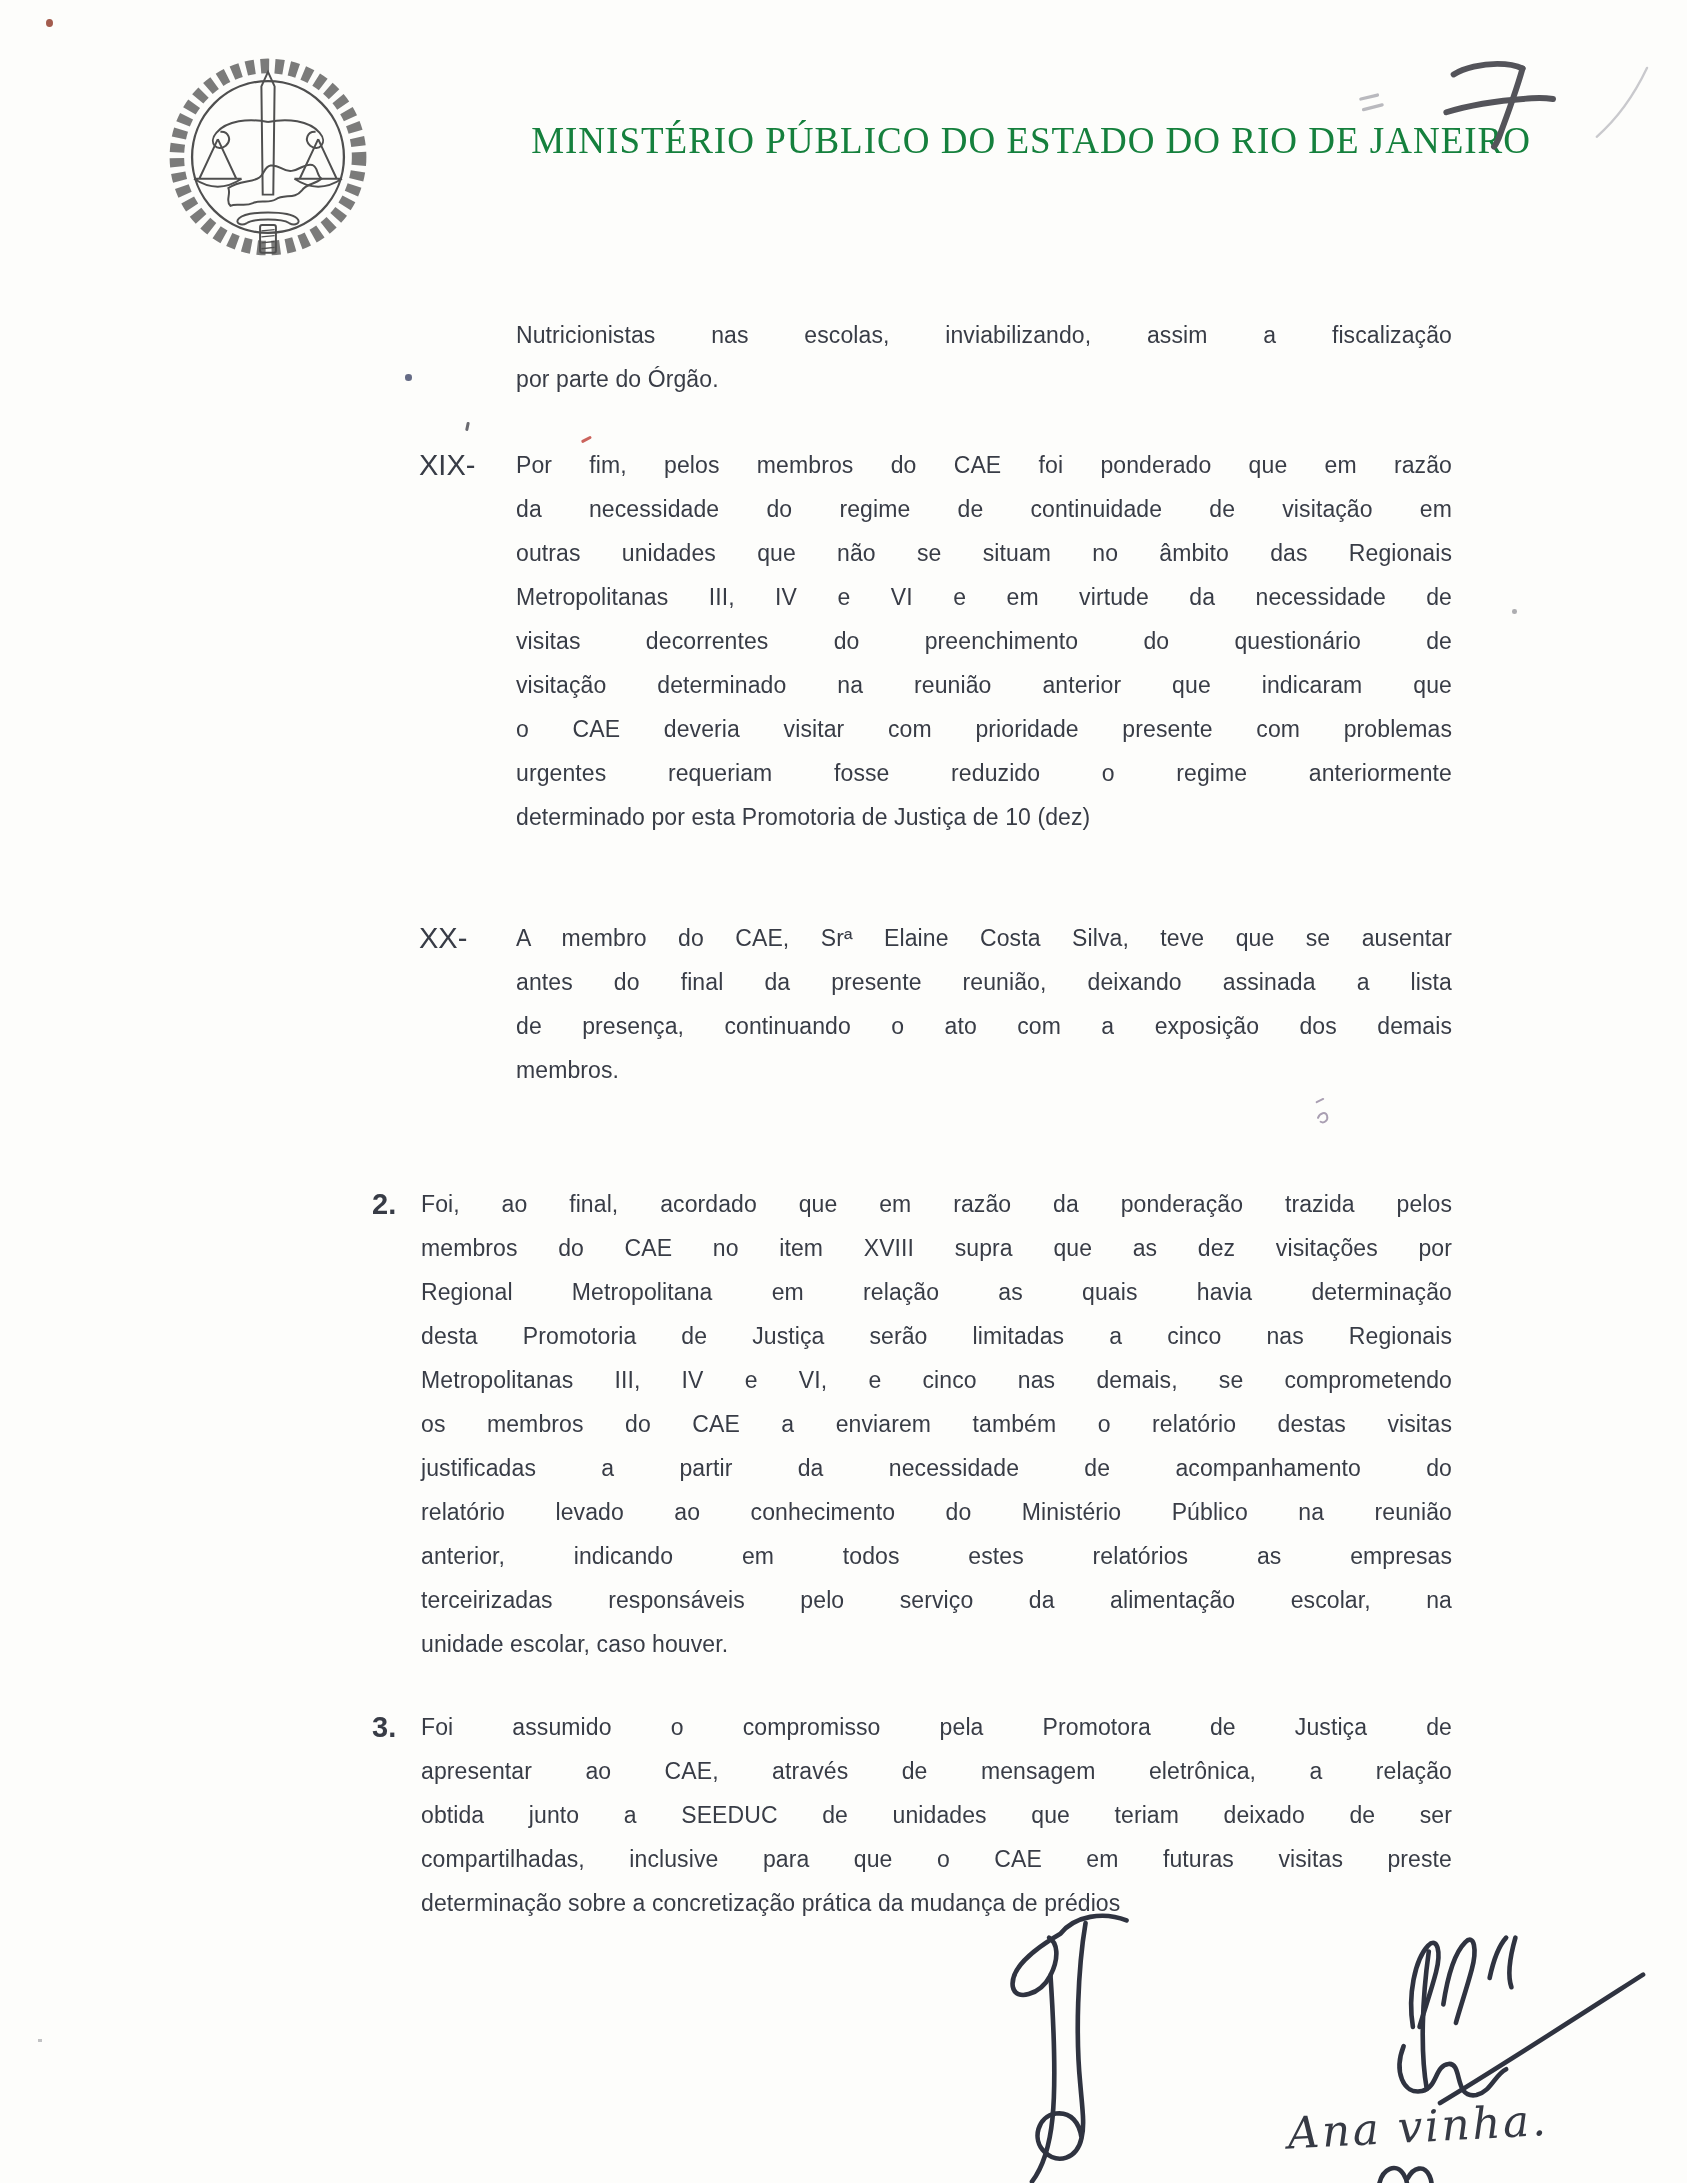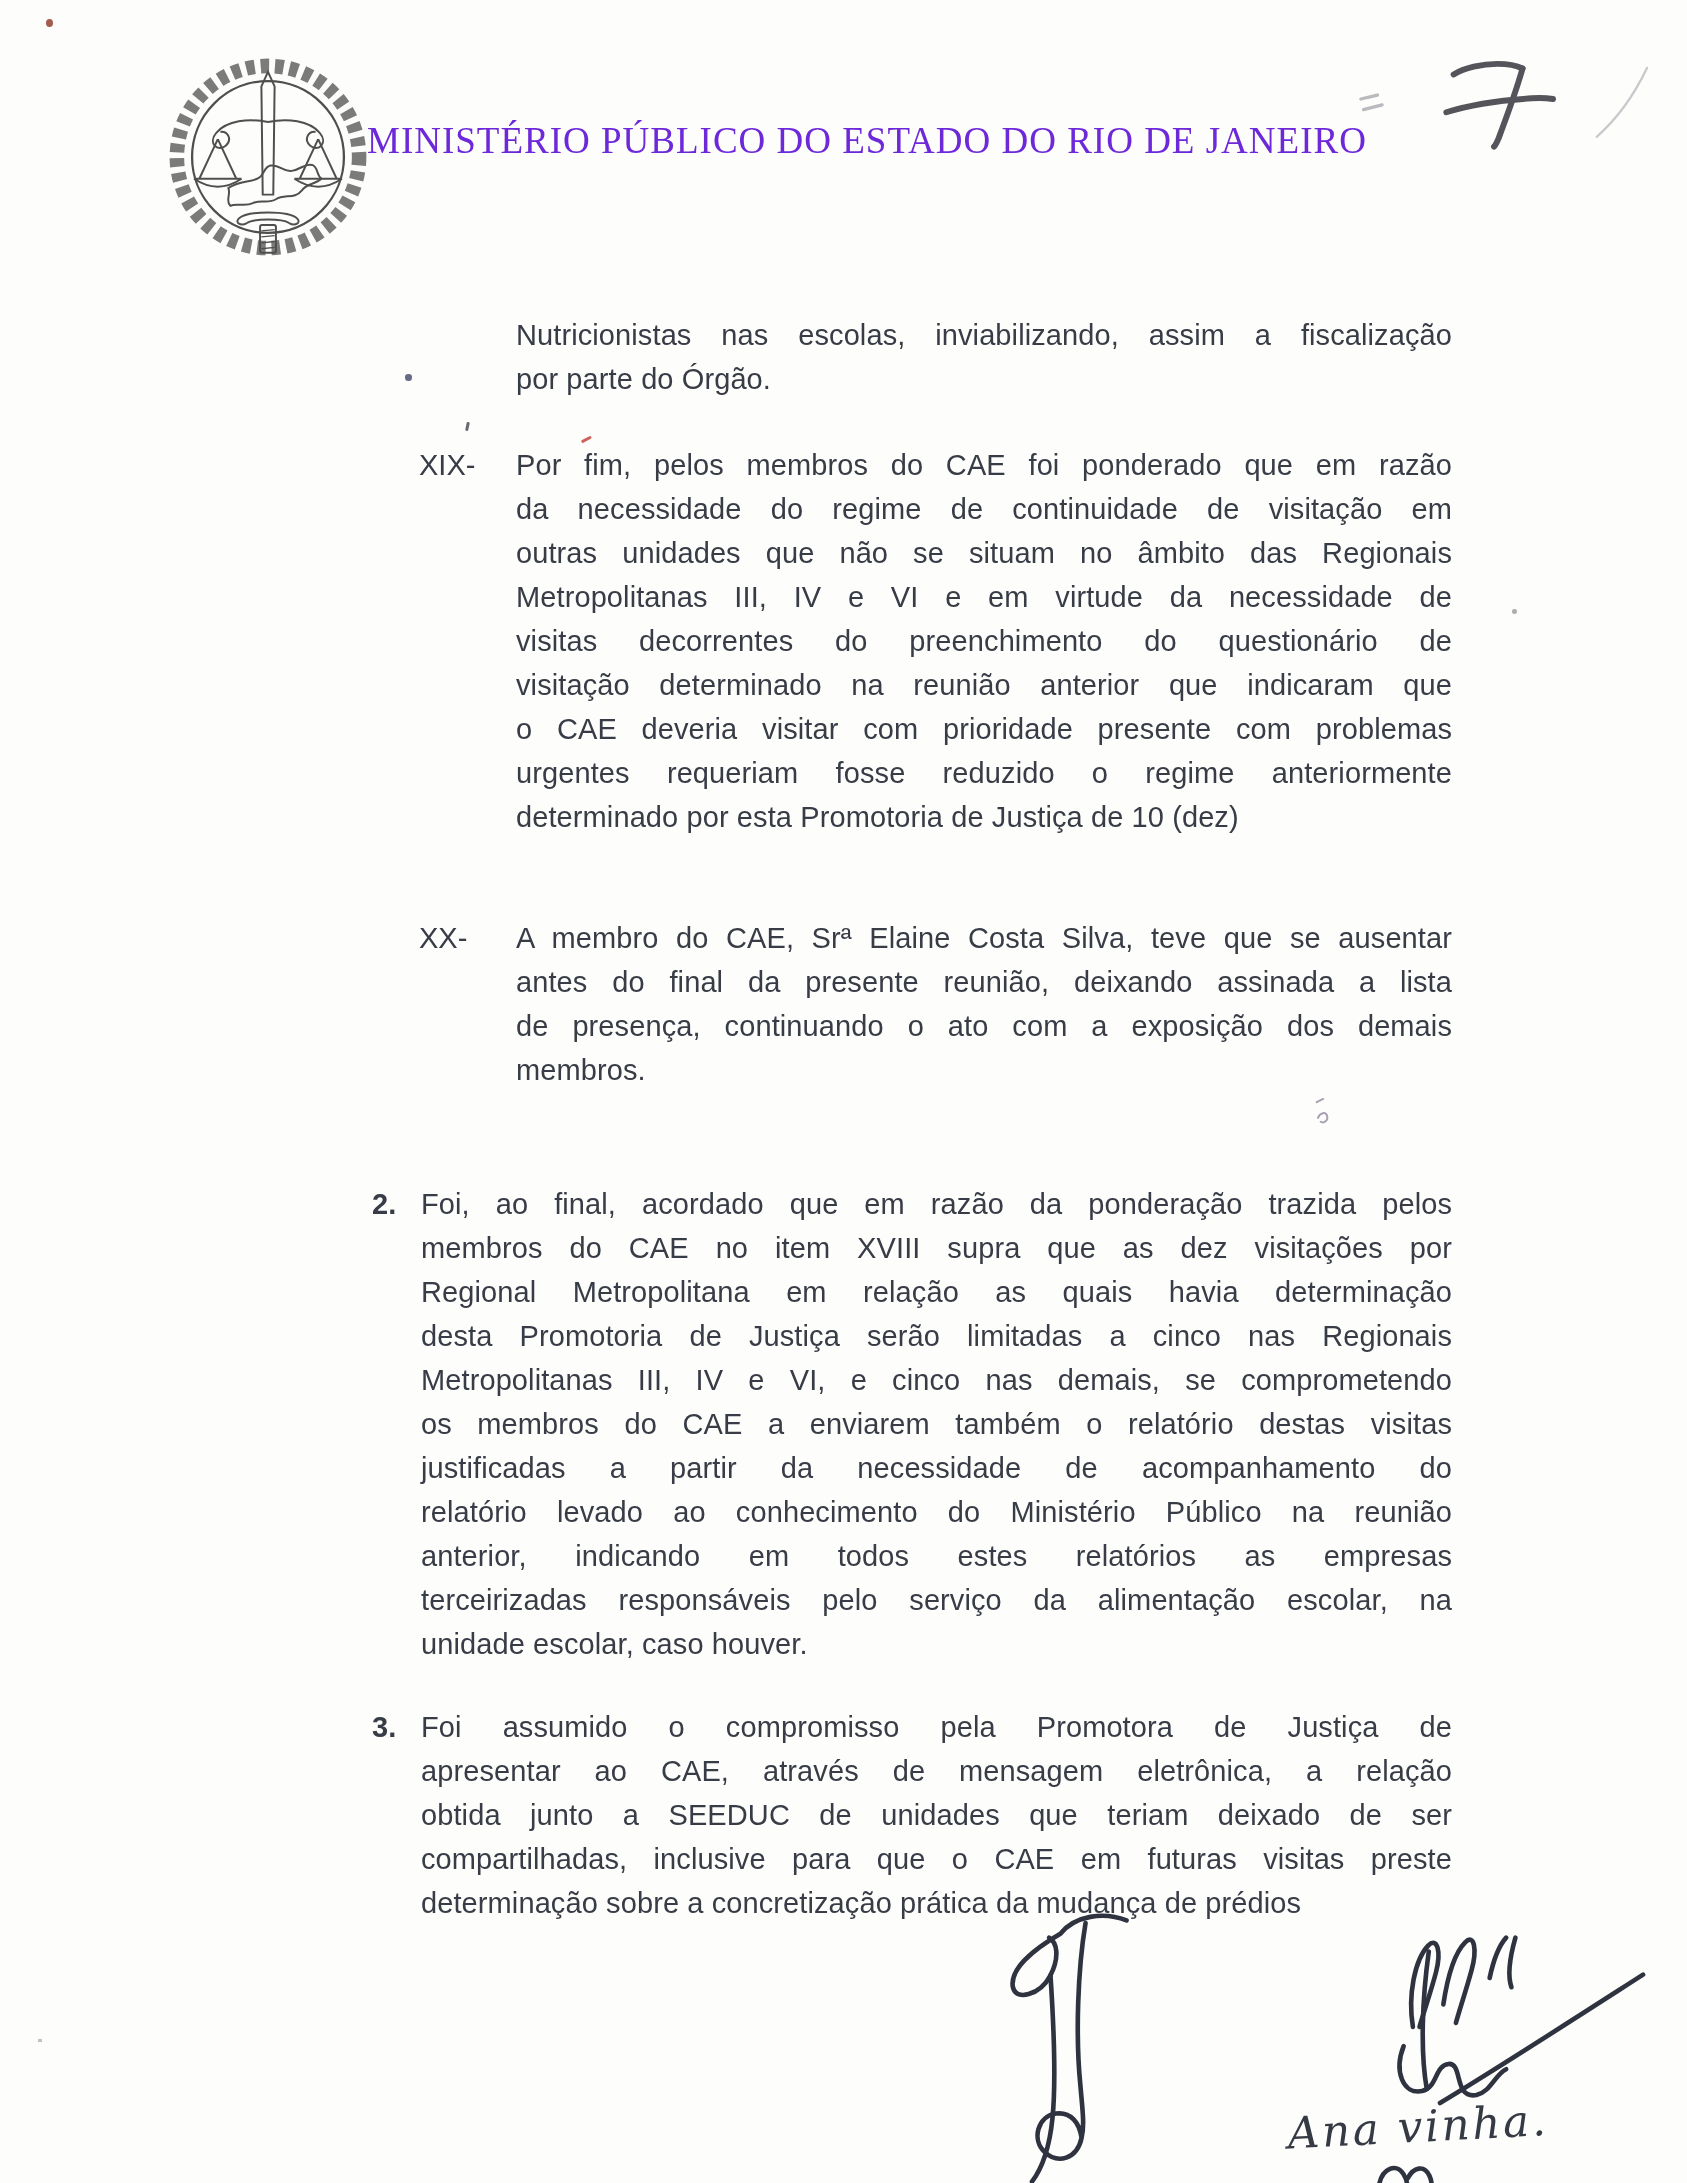--- a/index.html
+++ b/index.html
@@ -6,28 +6,28 @@
   .page{
     position:relative;
     width:1687px;height:2183px;
     background:#fdfdfb;
     overflow:hidden;
     font-family:"Liberation Sans",sans-serif;
     color:#383c46;
   }
   .title{
     position:absolute;left:367px;top:119px;width:1164px;
-    text-align:left;white-space:nowrap;
+    text-align:right;white-space:nowrap;
     font-family:"Liberation Serif",serif;
     font-size:37px;letter-spacing:1px;
-    color:#6d28d9;
+    color:#15803d;
   }
   .para{
     position:absolute;
-    font-size:29px;line-height:44px;
+    font-size:23px;line-height:44px;
     letter-spacing:0.1px;
   }
   .para .line{text-align:justify;text-align-last:justify;}
   .para .line:last-child{text-align-last:left;}
   .item-label{
     position:absolute;
     font-size:29px;line-height:44px;
   }
   .item-label.num{font-weight:bold;}
   .artifact{position:absolute;}

